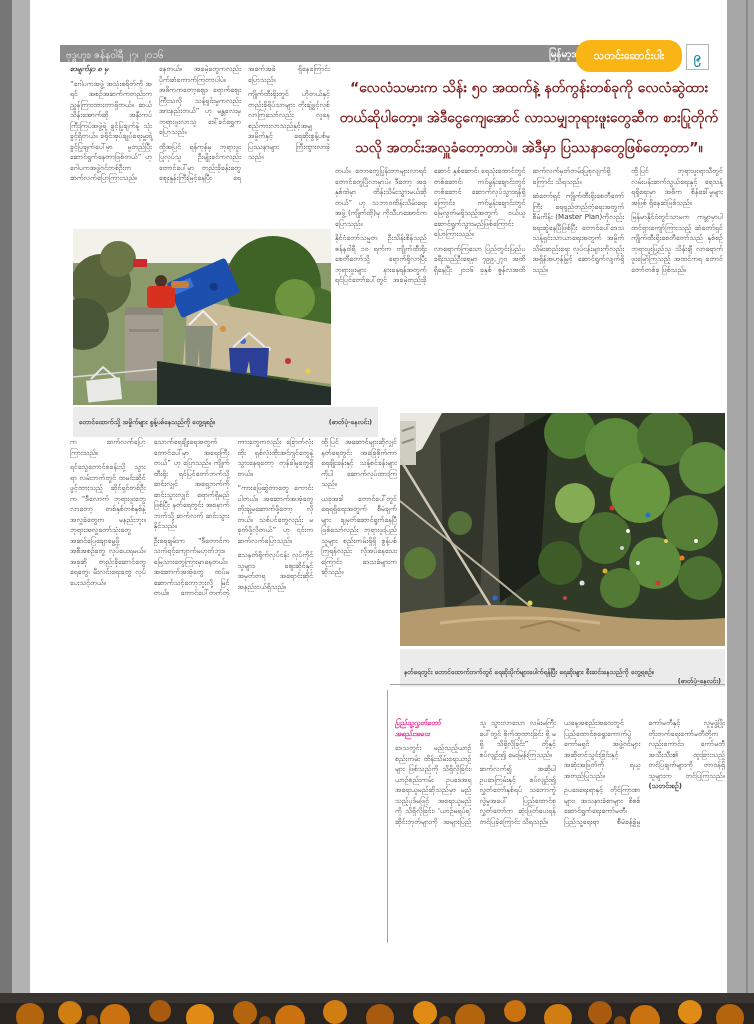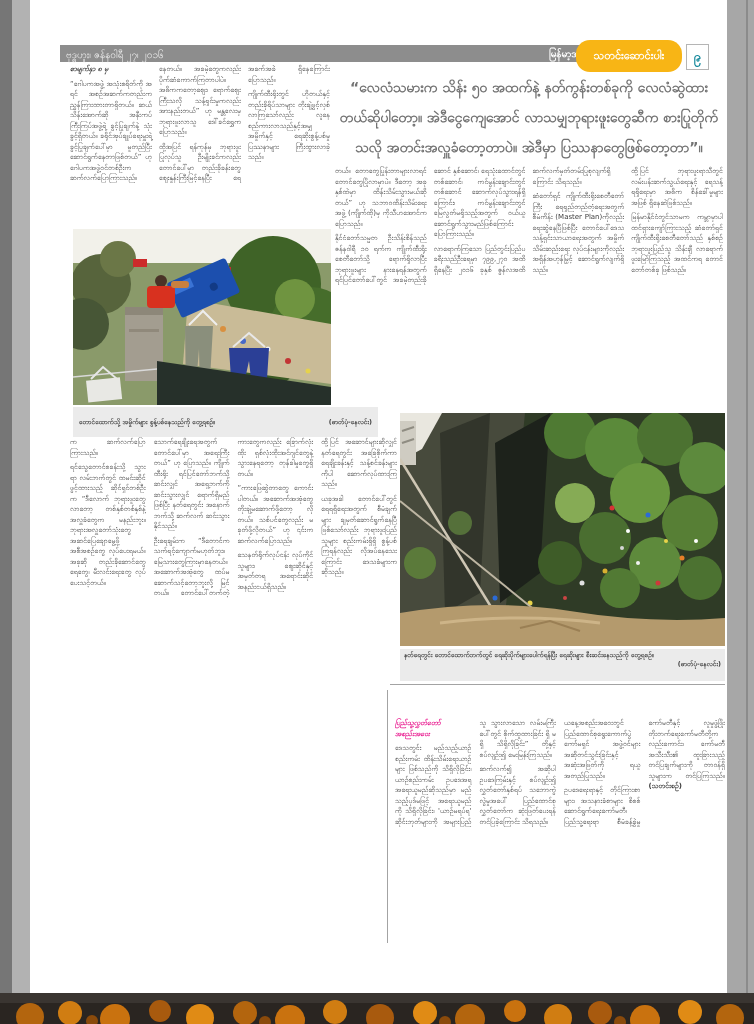--- a/index.html
+++ b/index.html
@@ -15,42 +15,42 @@
   .hdr-bar{position:absolute;left:30px;top:45px;width:552px;height:17px;background:#8d8d8d;}
   .hdr-date{position:absolute;left:6px;top:3px;font-size:10px;color:#f2f2f2;white-space:nowrap;}
   .hdr-masthead{position:absolute;right:14px;top:2px;font-size:10px;font-weight:bold;color:#ffffff;white-space:nowrap;}
   .section-tag{position:absolute;left:546px;top:40px;width:106px;height:32px;background:#f8b515;
                color:#fff;font-weight:bold;font-size:11px;display:flex;align-items:center;justify-content:center;
                text-align:center;overflow:hidden;border-radius:14px;}
   .pagenum-box{position:absolute;left:656px;top:44px;width:21px;height:24px;background:#ffffff;border:1px solid #b5b5b5;
                color:#13889b;font-weight:bold;font-size:13px;display:flex;align-items:center;justify-content:center;}
 
   
-  .quote{position:absolute;left:305px;top:72px;width:388px;height:93px;color:#737373;font-weight:bold;
+  .quote{position:absolute;left:305px;top:72px;width:388px;height:93px;color:#7f1d1d;font-weight:bold;
          font-size:14px;line-height:30px;text-align:center;overflow:hidden;}
 
   
   .cols{position:absolute;overflow:hidden;font-size:7px;line-height:10.5px;color:#3c3c3c;text-align:justify;}
   .cols p{margin:0 0 4px 0;}
   .byline{font-style:italic;font-weight:bold;margin-bottom:3px;}
   .region-a{left:40px;top:64px;width:260px;height:164px;column-count:3;column-gap:7px;}
   .region-b{left:305px;top:166px;width:388px;height:241px;column-count:4;column-gap:7px;}
   .region-c{left:40px;top:437px;width:327px;height:508px;column-count:4;column-gap:8px;}
   .region-d{left:365px;top:690px;width:330px;height:255px;column-count:4;column-gap:8px;margin-top:28px;}
   .pink-heading{color:#e8148c;font-weight:bold;font-style:italic;margin-bottom:3px;}
   .news-credit{font-weight:bold;}
 
   
   .photo{position:absolute;overflow:hidden;background:#7a8560;}
   .photo1{left:43px;top:229px;width:258px;height:176px;}
   .photo2{left:370px;top:413px;width:325px;height:233px;}
   .caption{position:absolute;background:#ebebeb;font-size:6.5px;font-weight:bold;color:#444;
            display:flex;justify-content:space-between;align-items:center;padding:15px 6px;box-sizing:border-box;}
   .caption1{left:43px;top:407px;width:305px;height:17px;}
-  .caption2{left:370px;top:649px;width:325px;height:32px;padding:2px 4px;display:block;}
+  .caption2{left:370px;top:649px;width:325px;height:32px;padding:19px 4px;display:block;}
   .caption2 .cap-line{display:block;text-align:justify;}
   .caption2 .cap-credit{display:block;text-align:right;}
   .hrule{position:absolute;left:360px;top:684px;width:335px;height:1px;background:#a3a3a3;}
   .vrule{position:absolute;left:357px;top:690px;width:1px;height:253px;background:#a3a3a3;}
 
   .flower-strip{position:absolute;left:0;top:993px;width:754px;height:31px;overflow:hidden;}
 </style>
 </head>
 <body>
 

